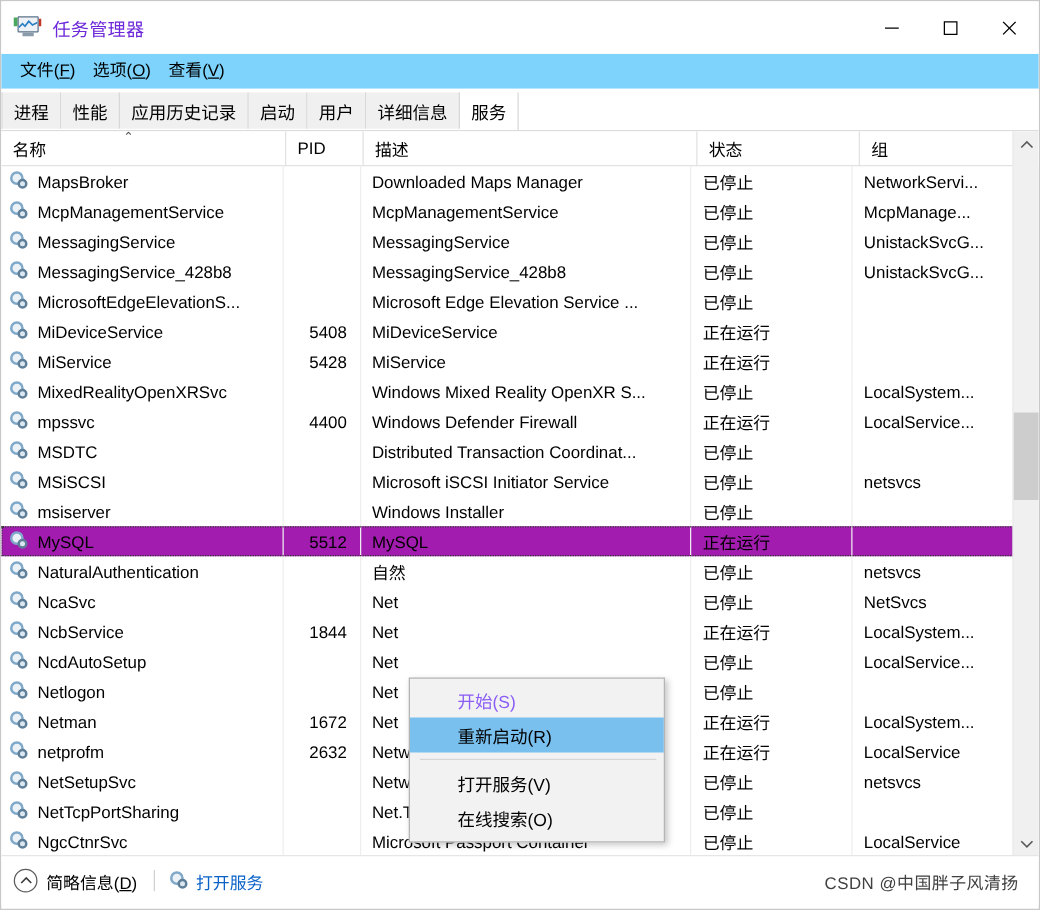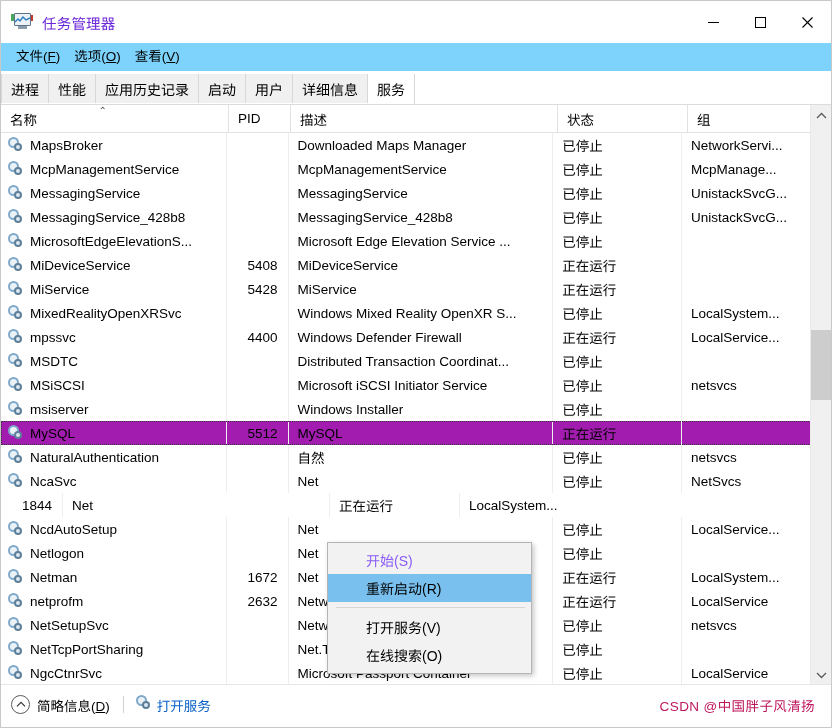--- a/index.html
+++ b/index.html
@@ -340,36 +340,36 @@
   }
   #fewer-label { font-size: 13.5px; color: #000; white-space: nowrap; }
   #fewer-label .acc { text-decoration: underline; }
   .sb-divider {
     width: 1px; height: 17px;
     background: #d0d0d0;
     margin: 0 11px 0 13px;
   }
   #open-services {
     display: flex;
-    align-items: flex-start;
+    align-items: center;
     cursor: default;
   }
   #open-services .svc-icon { margin-right: 5px; }
   #open-services-label {
     font-size: 13.5px;
     color: #0a62c7;
     white-space: nowrap;
   }
   #watermark {
     position: absolute;
     right: 16px;
     top: 50%;
     transform: translateY(-50%);
     font-size: 13.5px;
-    color: #be185d;
+    color: #404040;
     letter-spacing: .4px;
     white-space: nowrap;
     user-select: none;
   }
 </style>
 </head>
 <body>
 
 <div id="app-window">
 
@@ -647,20 +647,27 @@
               <span class="g2"></span>
             </span>
             <span>NcaSvc</span>
           </div>
           <div class="cell c-pid"></div>
           <div class="cell c-desc">Net</div>
           <div class="cell c-state">已停止</div>
           <div class="cell c-group">NetSvcs</div>
         </div>
         <div class="row">
+          <div class="cell c-name">
+            <span class="svc-icon">
+              <span class="g1"></span>
+              <span class="g2"></span>
+            </span>
+            <span>NcbService</span>
+          </div>
           <div class="cell c-pid">1844</div>
           <div class="cell c-desc">Net</div>
           <div class="cell c-state">正在运行</div>
           <div class="cell c-group">LocalSystem...</div>
         </div>
         <div class="row">
           <div class="cell c-name">
             <span class="svc-icon">
               <span class="g1"></span>
               <span class="g2"></span>

